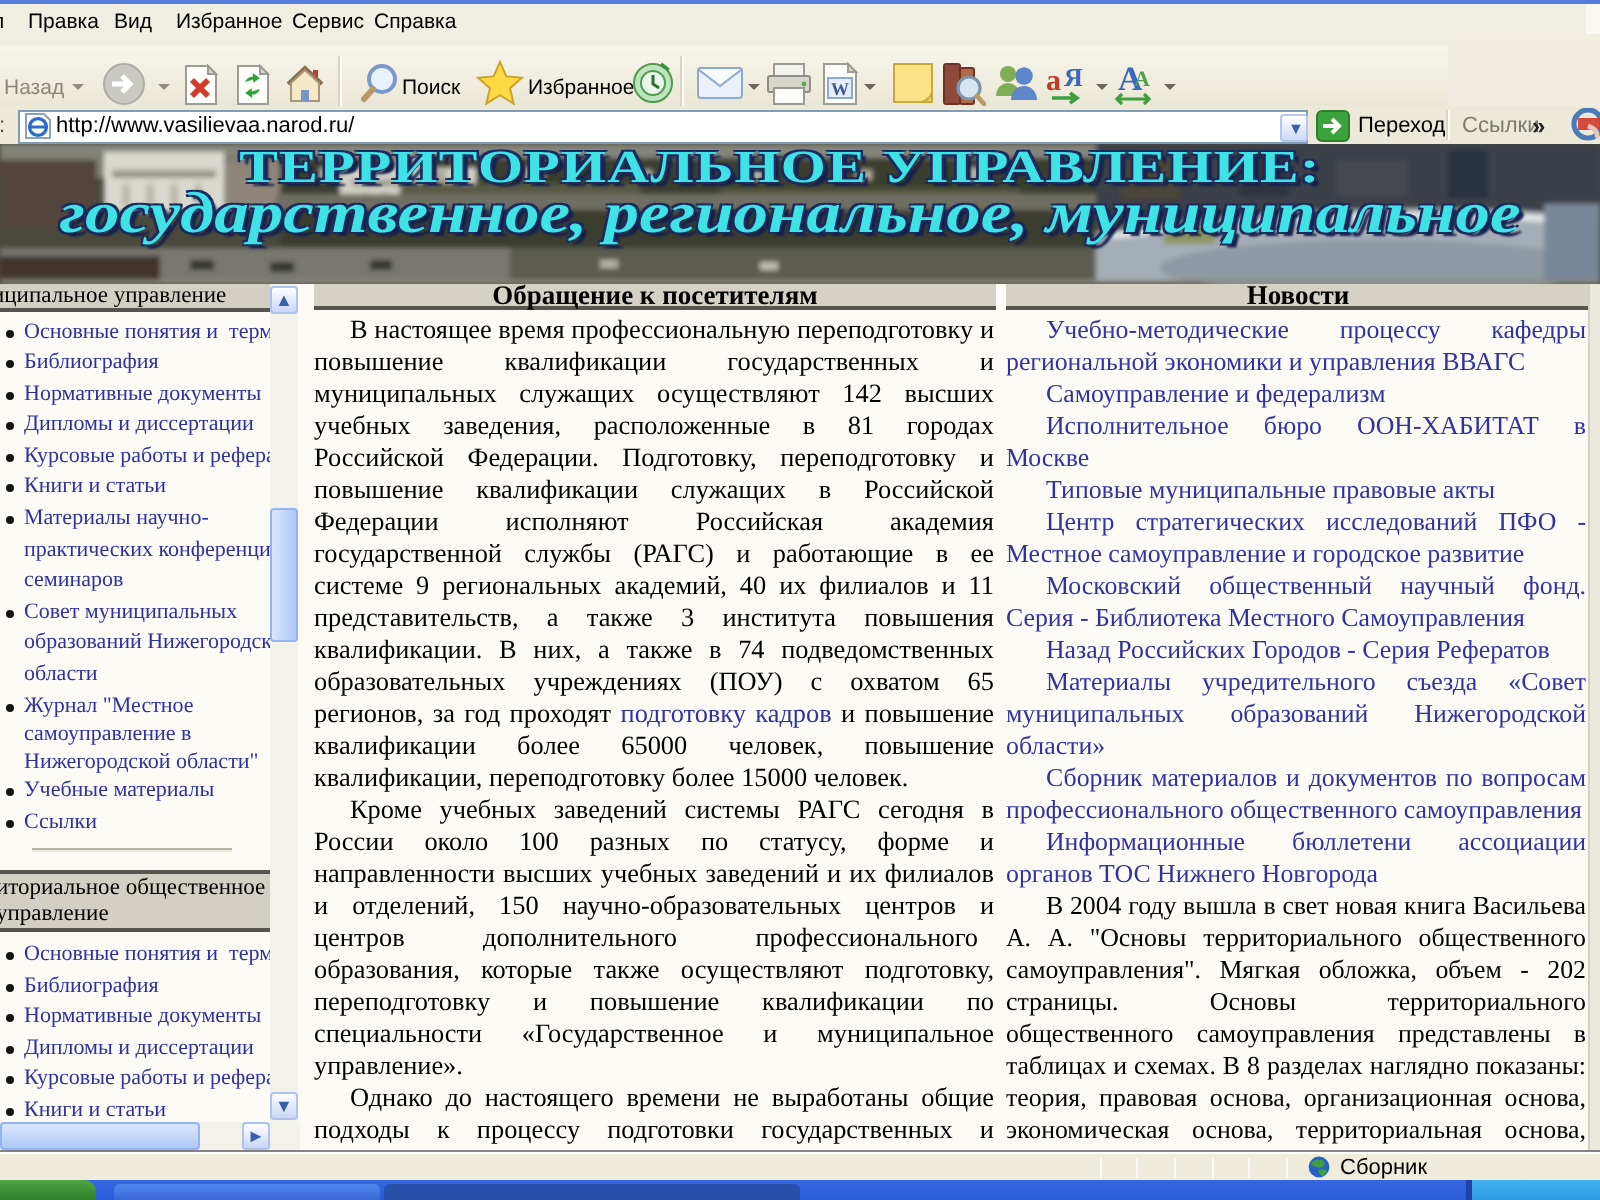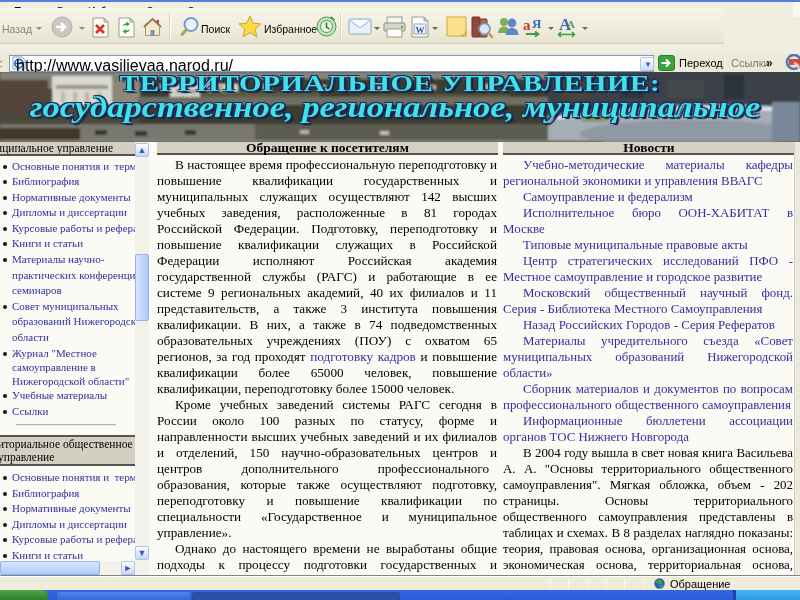--- a/index.html
+++ b/index.html
@@ -2,29 +2,29 @@
 <html><head><meta charset="utf-8">
 <style>
 *{margin:0;padding:0;box-sizing:border-box}
 html,body{width:800px;height:600px;overflow:hidden;background:#ECE9D8;
  font-family:"Liberation Sans",sans-serif;}
 .abs{position:absolute}
 #page{position:relative;width:800px;height:600px;overflow:hidden;background:#F1EEE1}
 #titleline{left:0;top:0;width:800px;height:2px;background:#577DDB}
 #menubar{left:0;top:2px;width:800px;height:15px;background:#F1EEE2;font-size:10.5px;color:#000}
 #menubar span{position:absolute;top:3px}
-#toolbar{left:0;top:8px;width:724px;height:36px;
+#toolbar{left:0;top:23px;width:724px;height:36px;
  background:linear-gradient(#F7F5EC,#EFECDC 60%,#E6E3D1);border-bottom:1px solid #D4D0BC}
 .tsep{position:absolute;top:5px;width:2px;height:27px;
  border-left:1px solid #D9D5C1;border-right:1px solid #FCFBF6}
 .tlab{position:absolute;top:15px;font-size:10.5px;color:#000}
 .caret{position:absolute;width:0;height:0;border-left:3px solid transparent;border-right:3px solid transparent;border-top:3px solid #6a675c}
 #addrrow{left:0;top:53px;width:800px;height:19px;background:#ECE9D8}
 #addrfield{position:absolute;left:9px;top:2px;width:645px;height:17px;background:#fff;border:1px solid #7F9DB9}
-#addrtext{position:absolute;left:16px;top:4px;font-size:16px;color:#000}
+#addrtext{position:absolute;left:28px;top:4px;font-size:11px;color:#000}
 #addrdrop{position:absolute;left:630px;top:1px;width:14px;height:14px;
  background:linear-gradient(#FDFEFF,#CCdaF8);border:1px solid #B3C6EE;border-radius:2px}
 #banner{left:0;top:72px;width:800px;height:70px;overflow:hidden}
 #bt1{position:absolute;left:-10px;top:-1px;width:800px;text-align:center;
  font-family:"Liberation Serif",serif;font-weight:bold;font-size:23px;color:#3FE3E6;
  text-shadow:-1px -1px 0 #1c2b5e,1px -1px 0 #1c2b5e,-1px 1px 0 #1c2b5e,2px 2px 1px #16204d;letter-spacing:0.5px;transform:scaleX(1.26)}
 #bt2{position:absolute;left:-5px;top:19px;width:800px;text-align:center;
  font-family:"Liberation Serif",serif;font-weight:bold;font-style:italic;font-size:29px;color:#3FE3E6;
  text-shadow:-1px -1px 0 #1c2b5e,1px -1px 0 #1c2b5e,-1px 1px 0 #1c2b5e,2px 2px 1px #16204d;transform:scaleX(1.19)}
 #content{left:0;top:142px;width:800px;height:433px;background:#FBFAF4;overflow:hidden;
@@ -300,21 +300,21 @@
     </div>
     <div id="main">
       <div id="mh2">Новости</div>
       <div id="mh1">Обращение к посетителям</div>
       <div id="lcol">
         <p>В настоящее время профессиональную переподготовку и повышение квалификации государственных и муниципальных служащих осуществляют 142 высших учебных заведения, расположенные в 81 городах Российской Федерации. Подготовку, переподготовку и повышение квалификации служащих в Российской Федерации исполняют Российская академия государственной службы (РАГС) и работающие в ее системе 9 региональных академий, 40 их филиалов и 11 представительств, а также 3 института повышения квалификации. В них, а также в 74 подведомственных образовательных учреждениях (ПОУ) с охватом 65 регионов, за год проходят <a>подготовку кадров</a> и повышение квалификации более 65000 человек, повышение квалификации, переподготовку более 15000 человек.</p>
         <p>Кроме учебных заведений системы РАГС сегодня в России около 100 разных по статусу, форме и направленности высших учебных заведений и их филиалов и отделений, 150 научно-образовательных центров и центров дополнительного <span style="padding-right:8px">профессионального</span> образования, которые также осуществляют подготовку, переподготовку и повышение квалификации по специальности «Государственное и муниципальное управление».</p>
         <p>Однако до настоящего времени не выработаны общие подходы к процессу подготовки государственных и муниципальных служащих.</p>
       </div>
       <div id="rcol">
-        <p><a>Учебно-методические материалы кафедры региональной экономики и управления ВВАГС</a></p>
+        <p><a>Учебно-методические процессу кафедры региональной экономики и управления ВВАГС</a></p>
         <p><a>Самоуправление и федерализм</a></p>
         <p><a>Исполнительное бюро ООН-ХАБИТАТ в Москве</a></p>
         <p><a>Типовые муниципальные правовые акты</a></p>
         <p><a>Центр стратегических исследований ПФО - Местное самоуправление и городское развитие</a></p>
         <p><a>Московский общественный научный фонд. Серия - Библиотека Местного Самоуправления</a></p>
         <p><a>Назад Российских Городов - Серия Рефератов</a></p>
         <p><a>Материалы учредительного съезда «Совет муниципальных образований Нижегородской области»</a></p>
         <p><a>Сборник материалов и документов по вопросам профессионального общественного самоуправления</a></p>
         <p><a>Информационные бюллетени ассоциации органов ТОС Нижнего Новгорода</a></p>
         <p>В 2004 году вышла в свет новая книга Васильева А. А. "Основы территориального общественного самоуправления". Мягкая обложка, объем - 202 страницы. Основы территориального общественного самоуправления представлены в таблицах и схемах. В 8 разделах наглядно показаны: теория, правовая основа, организационная основа, экономическая основа, территориальная основа, финансовая основа.</p>
@@ -327,21 +327,21 @@
     <div class="stick" style="left:568px"></div>
     <div class="stick" style="left:587px"></div>
     <div class="stick" style="left:606px"></div>
     <div class="stick" style="left:624px"></div>
     <div class="stick" style="left:643px"></div>
     <svg class="abs" style="left:654px;top:2px" width="11" height="11" viewBox="0 0 11 11">
       <circle cx="5.5" cy="5.5" r="5.2" fill="#2860C8"></circle>
       <path d="M1.5 3.5 Q4 1 7 2 Q9 3 8 5 Q6 6.5 4 5.5 Q2 5 1.5 3.5z" fill="#3FA03F"></path>
       <path d="M5 7 Q7.5 6 9.5 7.5 Q9 9.5 7 10 Q5.5 9 5 7z" fill="#3FA03F"></path>
     </svg>
-    <div class="abs" style="left:670px;top:2px;font-size:11px">Обращение</div>
+    <div class="abs" style="left:670px;top:2px;font-size:11px">Сборник</div>
   </div>
   <div class="abs" id="taskbar">
     <div class="abs" style="left:0;top:0;width:48px;height:10px;background:linear-gradient(#4FA546,#2F7D2A);border-radius:0 6px 0 0"></div>
     <div class="abs" style="left:57px;top:2px;width:133px;height:8px;background:linear-gradient(#4E86EE,#3A67D6);border-radius:3px 3px 0 0"></div>
     <div class="abs" style="left:192px;top:2px;width:208px;height:8px;background:#2A4FA8;border-radius:3px 3px 0 0"></div>
     <div class="abs" style="left:733px;top:0;width:3px;height:10px;background:#1E43A8"></div>
     <div class="abs" style="left:736px;top:0;width:64px;height:10px;background:linear-gradient(#45B2F2,#2E9BE0)"></div>
   </div>
 </div>
 

